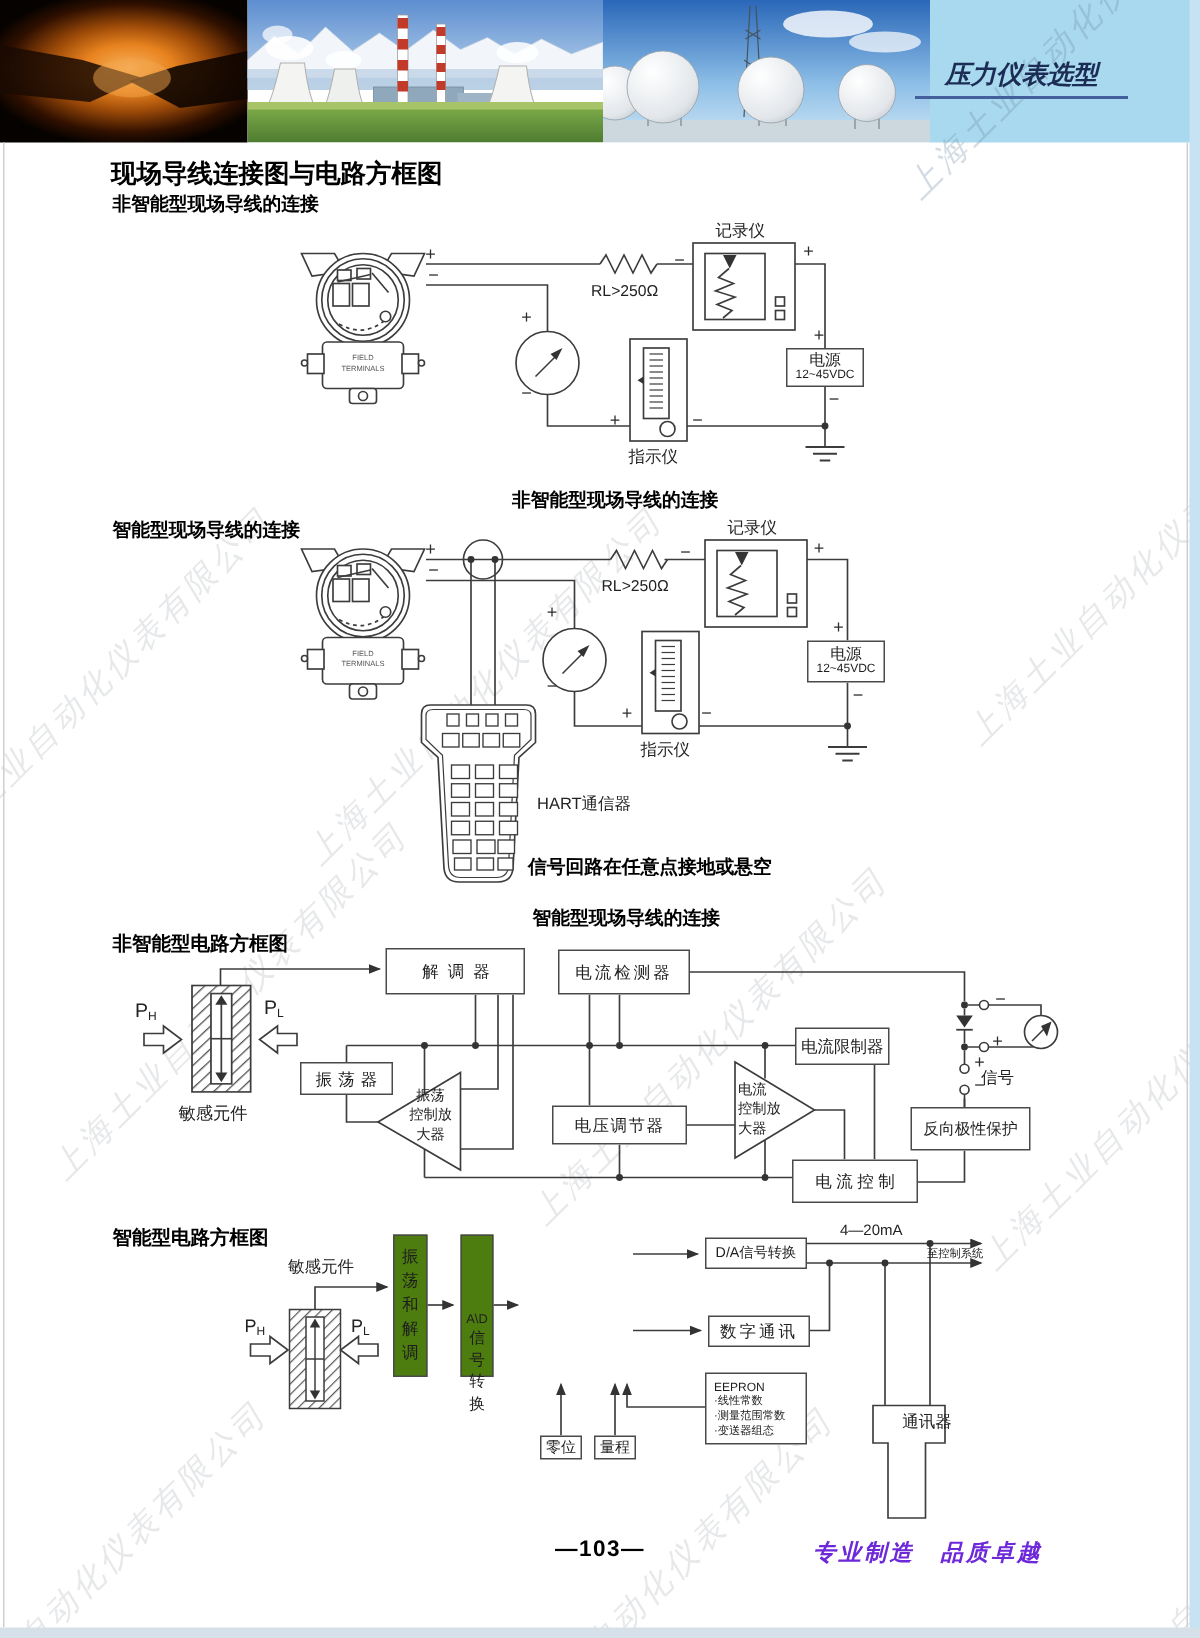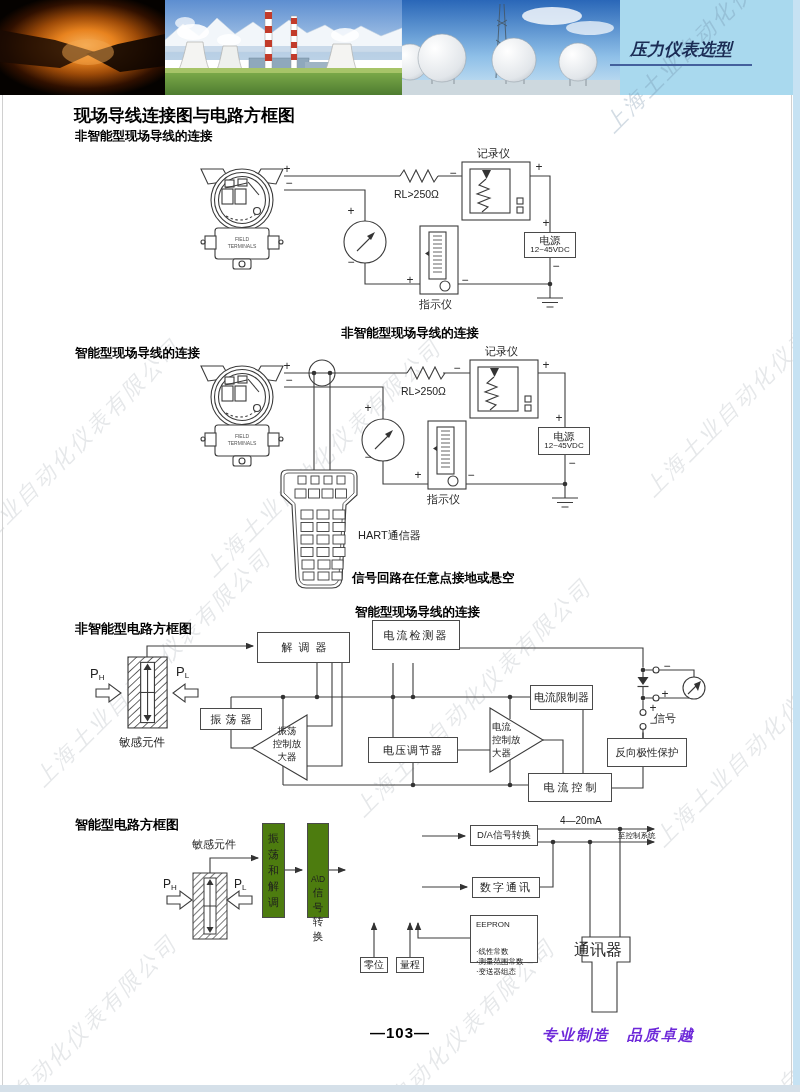--- a/index.html
+++ b/index.html
@@ -371,21 +371,21 @@
   <div class="sign lay3" style="left:450px;top:361px;">−</div>
   <div class="sign lay3" style="left:539px;top:358px;">+</div>
   <div class="sign lay3" style="left:552px;top:411px;">+</div>
   <div class="sign lay3" style="left:565px;top:456px;">−</div>
   <div class="sign lay3" style="left:361px;top:401px;">+</div>
   <div class="sign lay3" style="left:361px;top:450px;">−</div>
   <div class="sign lay3" style="left:411px;top:468px;">+</div>
   <div class="sign lay3" style="left:464px;top:468px;">−</div>
 
   <div class="box lay3" style="left:257px;top:632px;width:93px;height:31px;letter-spacing:6px;padding-left:7px;">解调器</div>
-  <div class="box lay3" style="left:372px;top:620px;width:88px;height:30px;letter-spacing:2px;">电流检测器</div>
+  <div class="box lay3" style="left:372px;top:633px;width:88px;height:30px;letter-spacing:2px;">电流检测器</div>
   <div class="box lay3" style="left:200px;top:708px;width:62px;height:22px;letter-spacing:4px;padding-left:4px;">振荡器</div>
   <div class="box lay3" style="left:530px;top:685px;width:63px;height:25px;">电流限制器</div>
   <div class="box lay3" style="left:368px;top:737px;width:90px;height:26px;letter-spacing:1px;">电压调节器</div>
   <div class="box lay3" style="left:528px;top:773px;width:84px;height:29px;letter-spacing:3px;padding-left:3px;">电流控制</div>
   <div class="box lay3" style="left:607px;top:738px;width:80px;height:29px;font-size:10.5px;">反向极性保护</div>
   <div class="lbl ctr lay3" style="left:266px;top:724px;width:42px;font-size:9.5px;line-height:13px;">
     <div>振荡</div>
     <div>控制放</div>
     <div>大器</div>
   </div>
@@ -409,25 +409,25 @@
   <div class="vtext lay3" style="left:262px;top:823px;width:23px;height:95px;">振荡和解调</div>
   <div class="vtext lay3" style="left:307px;top:823px;width:22px;height:95px;padding-top:5px;">
     <div style="font-size:8.5px;line-height:12px;margin-top:44px;">A\D</div>
     <div style="font-size:10.5px;line-height:14.5px;">信号转换</div>
   </div>
   <div class="box lay3" style="left:470px;top:825px;width:68px;height:21px;font-size:9.5px;">D/A信号转换</div>
   <div class="lbl lay3" style="left:560px;top:815px;font-size:10px;">4—20mA</div>
   <div class="lbl lay3" style="left:618px;top:831px;font-size:7.5px;">至控制系统</div>
   <div class="box lay3" style="left:472px;top:877px;width:68px;height:21px;letter-spacing:2px;">数字通讯</div>
   <div class="box lay3" style="left:470px;top:915px;width:68px;height:48px;flex-direction:column;align-items:flex-start;justify-content:flex-start;padding:4px 0 0 5px;">
-    <div style="font-size:8px;margin-bottom:18px;">EEPRON</div>
+    <div style="font-size:8px;margin-bottom:0;">EEPRON</div>
     <div class="bullet" style="font-size:7.5px;line-height:10px;">·线性常数</div>
     <div class="bullet" style="font-size:7.5px;line-height:10px;">·测量范围常数</div>
     <div class="bullet" style="font-size:7.5px;line-height:10px;">·变送器组态</div>
   </div>
   <div class="box lay3" style="left:360px;top:957px;width:28px;height:16px;font-size:10px;">零位</div>
   <div class="box lay3" style="left:396px;top:957px;width:28px;height:16px;font-size:10px;">量程</div>
-  <div class="lbl ctr lay3" style="left:562px;top:940px;width:72px;font-size:16px;">通讯器</div>
+  <div class="lbl ctr lay3" style="left:582px;top:940px;width:72px;font-size:11px;">通讯器</div>
 
   <div class="lbl bold ctr lay3" style="left:358px;top:1024px;width:84px;font-size:15px;letter-spacing:1px;">—103—</div>
   <div class="lbl lay3" style="left:542px;top:1026px;font-size:15px;font-weight:bold;font-style:italic;letter-spacing:2px;color:#6d28d9;">专业制造　品质卓越</div>
 
 </div>
 
 </body></html>

